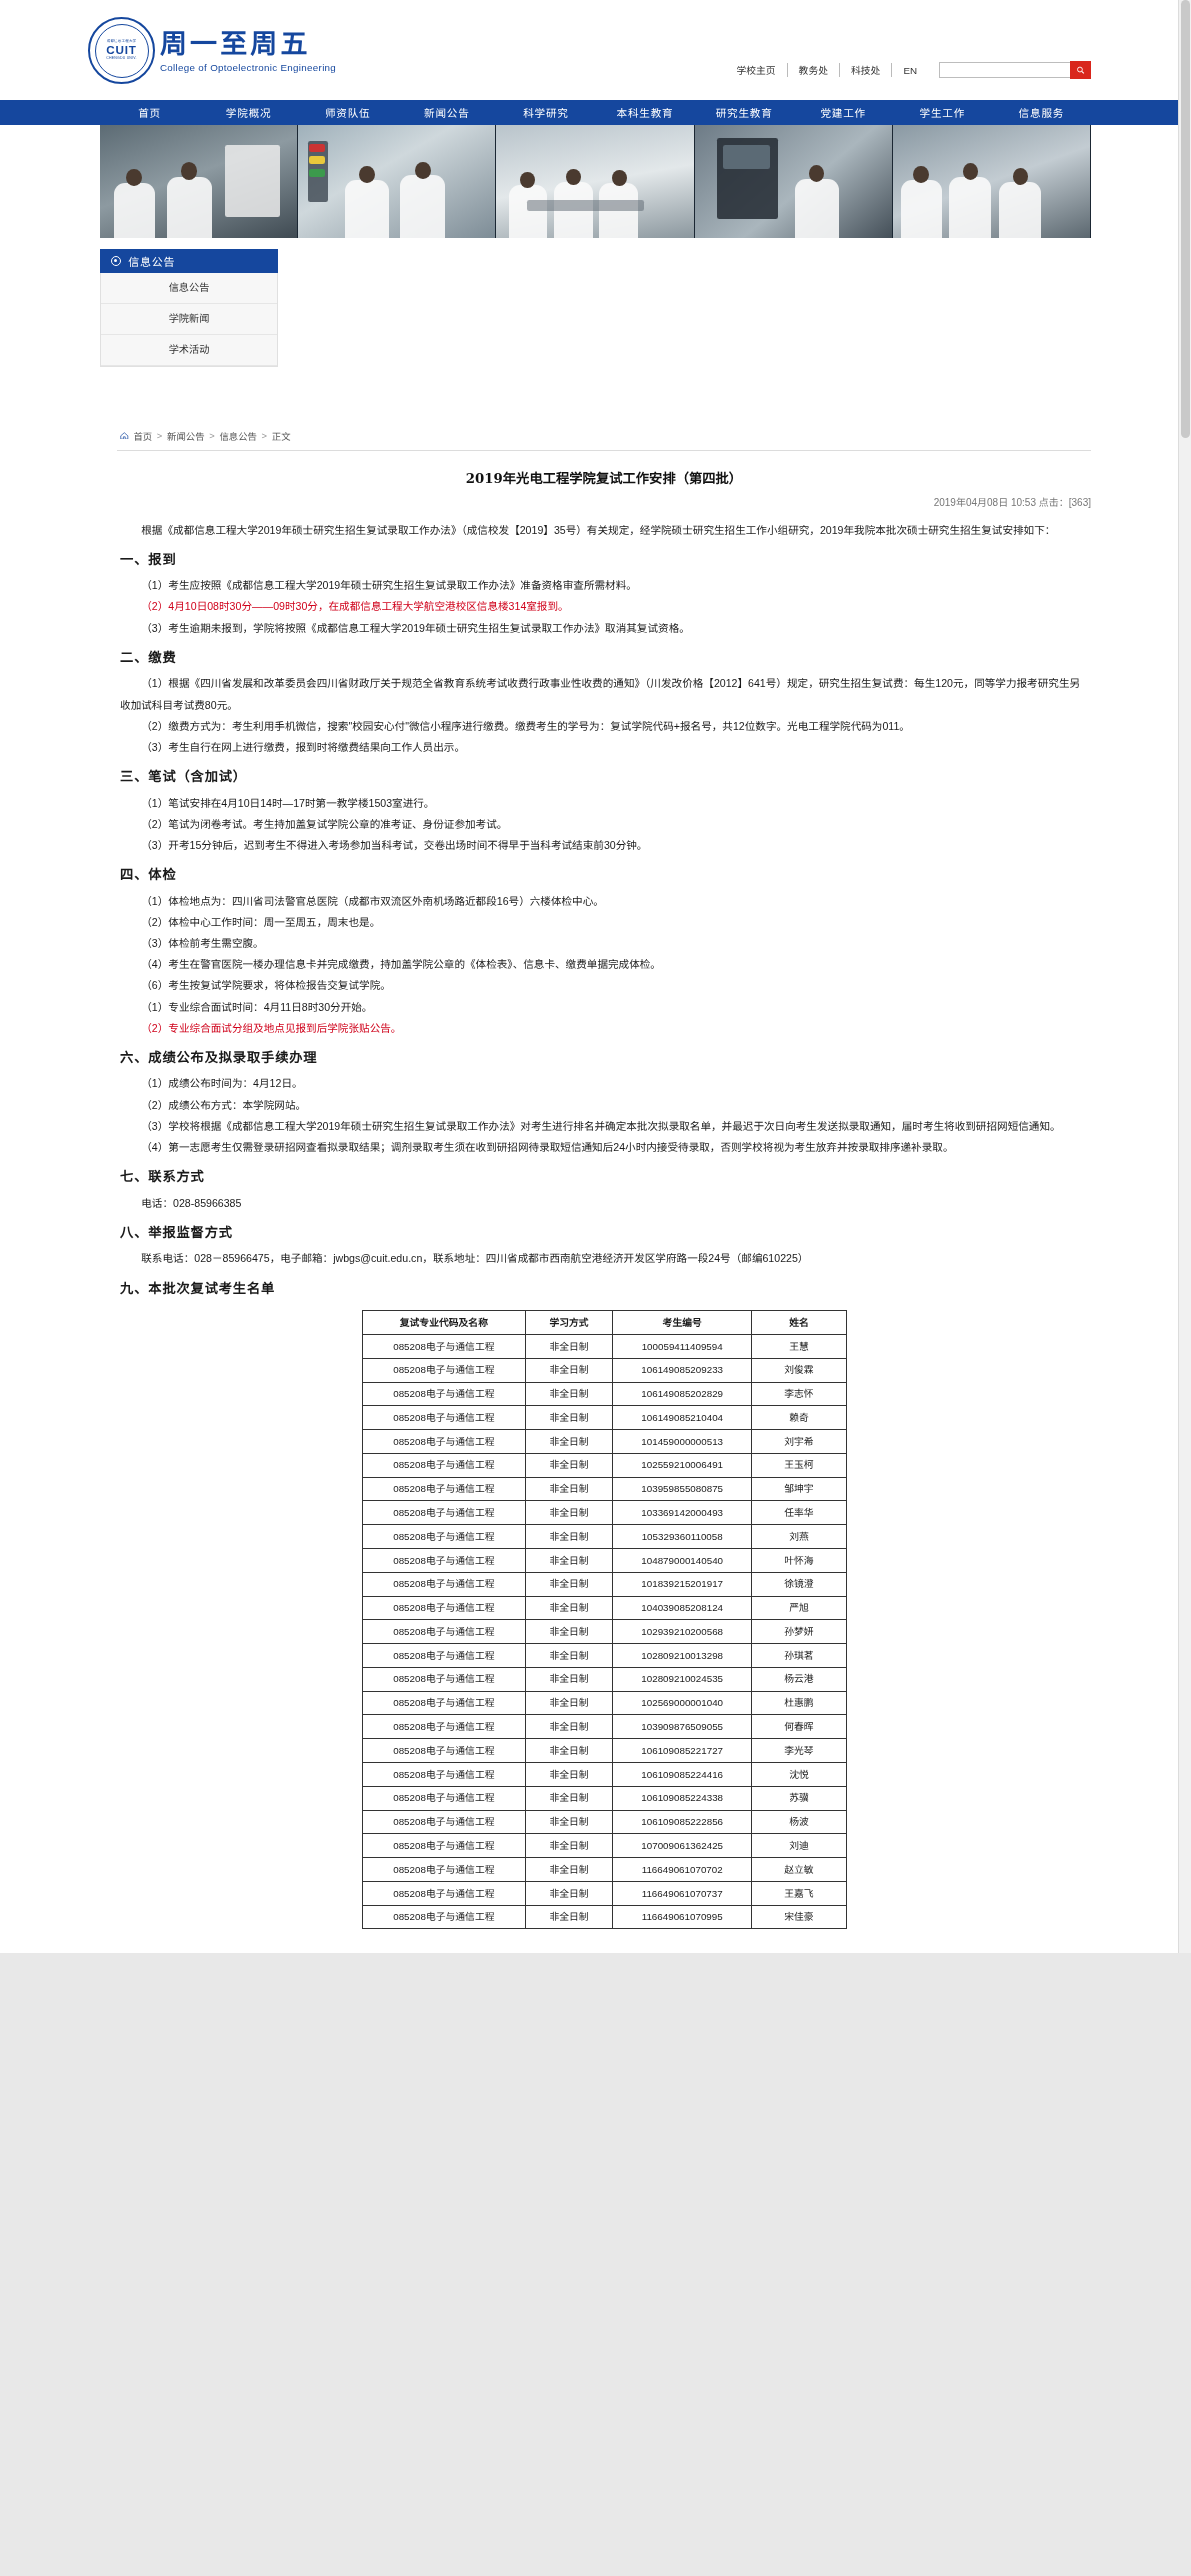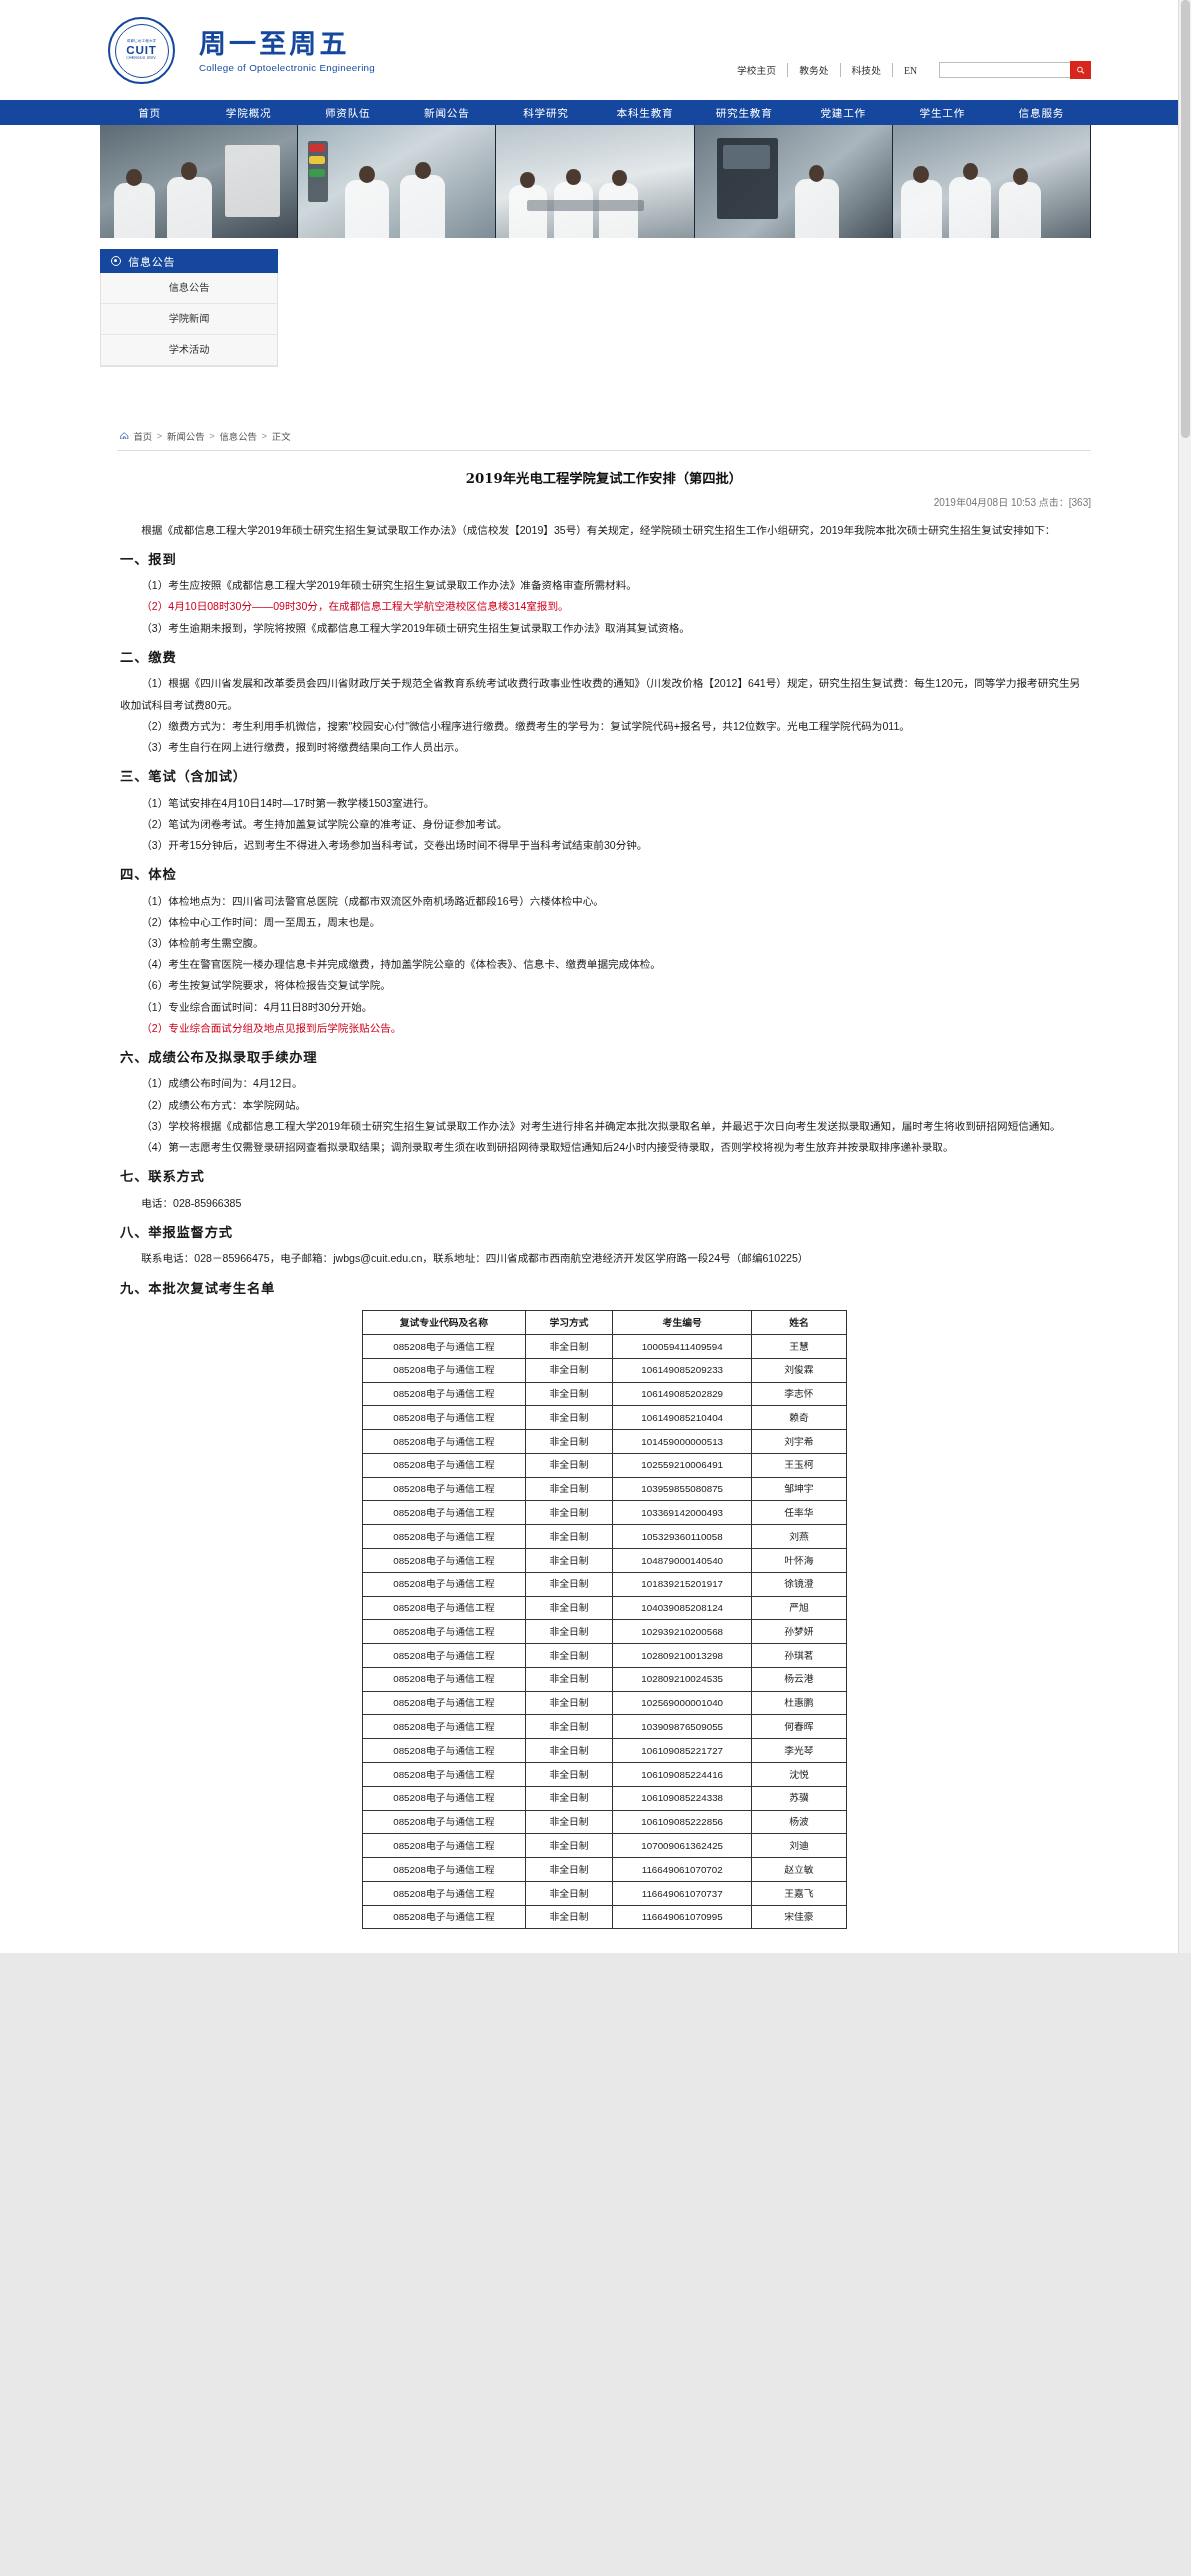--- a/index.html
+++ b/index.html
@@ -1,28 +1,28 @@
 <!DOCTYPE html>
 <html lang="zh-CN" style="font-size:12.5px"><head>
 <meta charset="utf-8">
 <style>
   html,body{margin:0;padding:0;background:#e8e8e8;}
   body{font-family:"Liberation Sans","DejaVu Sans",sans-serif;font-size:10.2px;color:#222;}
   .page{width:1191px;margin:0 auto;background:#ffffff;position:relative;}
   
   .topbar{height:100px;background:#ffffff;position:relative;border-bottom:0;}
-  .logo-wrap{position:absolute;left:108px;top:17px;display:flex;align-items:center;gap:24px;justify-content:space-between;}
+  .logo-wrap{position:absolute;left:88px;top:17px;display:flex;align-items:center;gap:5px;justify-content:space-between;}
   .logo-seal{width:67px;height:67px;border-radius:50%;border:2.3px solid #15479e;display:flex;align-items:center;justify-content:center;flex-direction:column;color:#15479e;box-sizing:border-box;}
   .logo-seal .inner{width:52px;height:52px;border-radius:50%;border:0.8px solid #15479e;display:flex;align-items:center;justify-content:center;flex-direction:column;font-size:7px;line-height:1.1;text-align:center;}
   .logo-seal .cuit{font-size:11.7px;font-weight:bold;letter-spacing:0.8px;}
   .logo-seal .tiny{font-size:3.5px;letter-spacing:0.2px;}
   .logo-text .cn{font-size:27px;font-weight:bold;color:#15479e;letter-spacing:3.1px;line-height:1.15;font-family:"DejaVu Sans",sans-serif;}
   .logo-text .en{font-size:9.8px;color:#15479e;letter-spacing:0.3px;margin-top:3.1px;}
   .toplinks{position:absolute;right:100px;top:61px;display:flex;align-items:center;gap:0;font-size:9.8px;color:#333;}
-  .toplinks a{color:#333;text-decoration:none;padding:0 11px;border-right:0.8px solid #bbb;white-space:nowrap;font-family:Liberation Serif, serif;}
+  .toplinks a{color:#333;text-decoration:none;padding:0 11px;border-right:0.8px solid #bbb;white-space:nowrap;}
   .toplinks a:last-of-type{border-right:none;}
   .searchbox{margin-left:11px;display:flex;align-items:center;}
   .searchbox input{width:131px;height:16.4px;border:0.8px solid #bdbdbd;border-right:none;outline:none;font-size:9.4px;padding:0 3.9px;box-sizing:border-box;}
   .search-btn{width:21px;height:18px;background:#d9261c;border:none;display:flex;align-items:center;justify-content:center;cursor:pointer;}
   
   .nav{background:#15479e;height:25px;display:flex;align-items:stretch;padding-left:100px;padding-right:100px;}
   .nav a{flex:1;color:#fff;text-decoration:none;font-size:10.6px;display:flex;align-items:center;justify-content:center;letter-spacing:0.8px;}
   
   .banner{margin:0 100px;height:113px;background:#2b3a4a;display:flex;overflow:hidden;}
   .banner .shot{flex:1;position:relative;border-right:0.8px solid #1b2733;overflow:hidden;}

